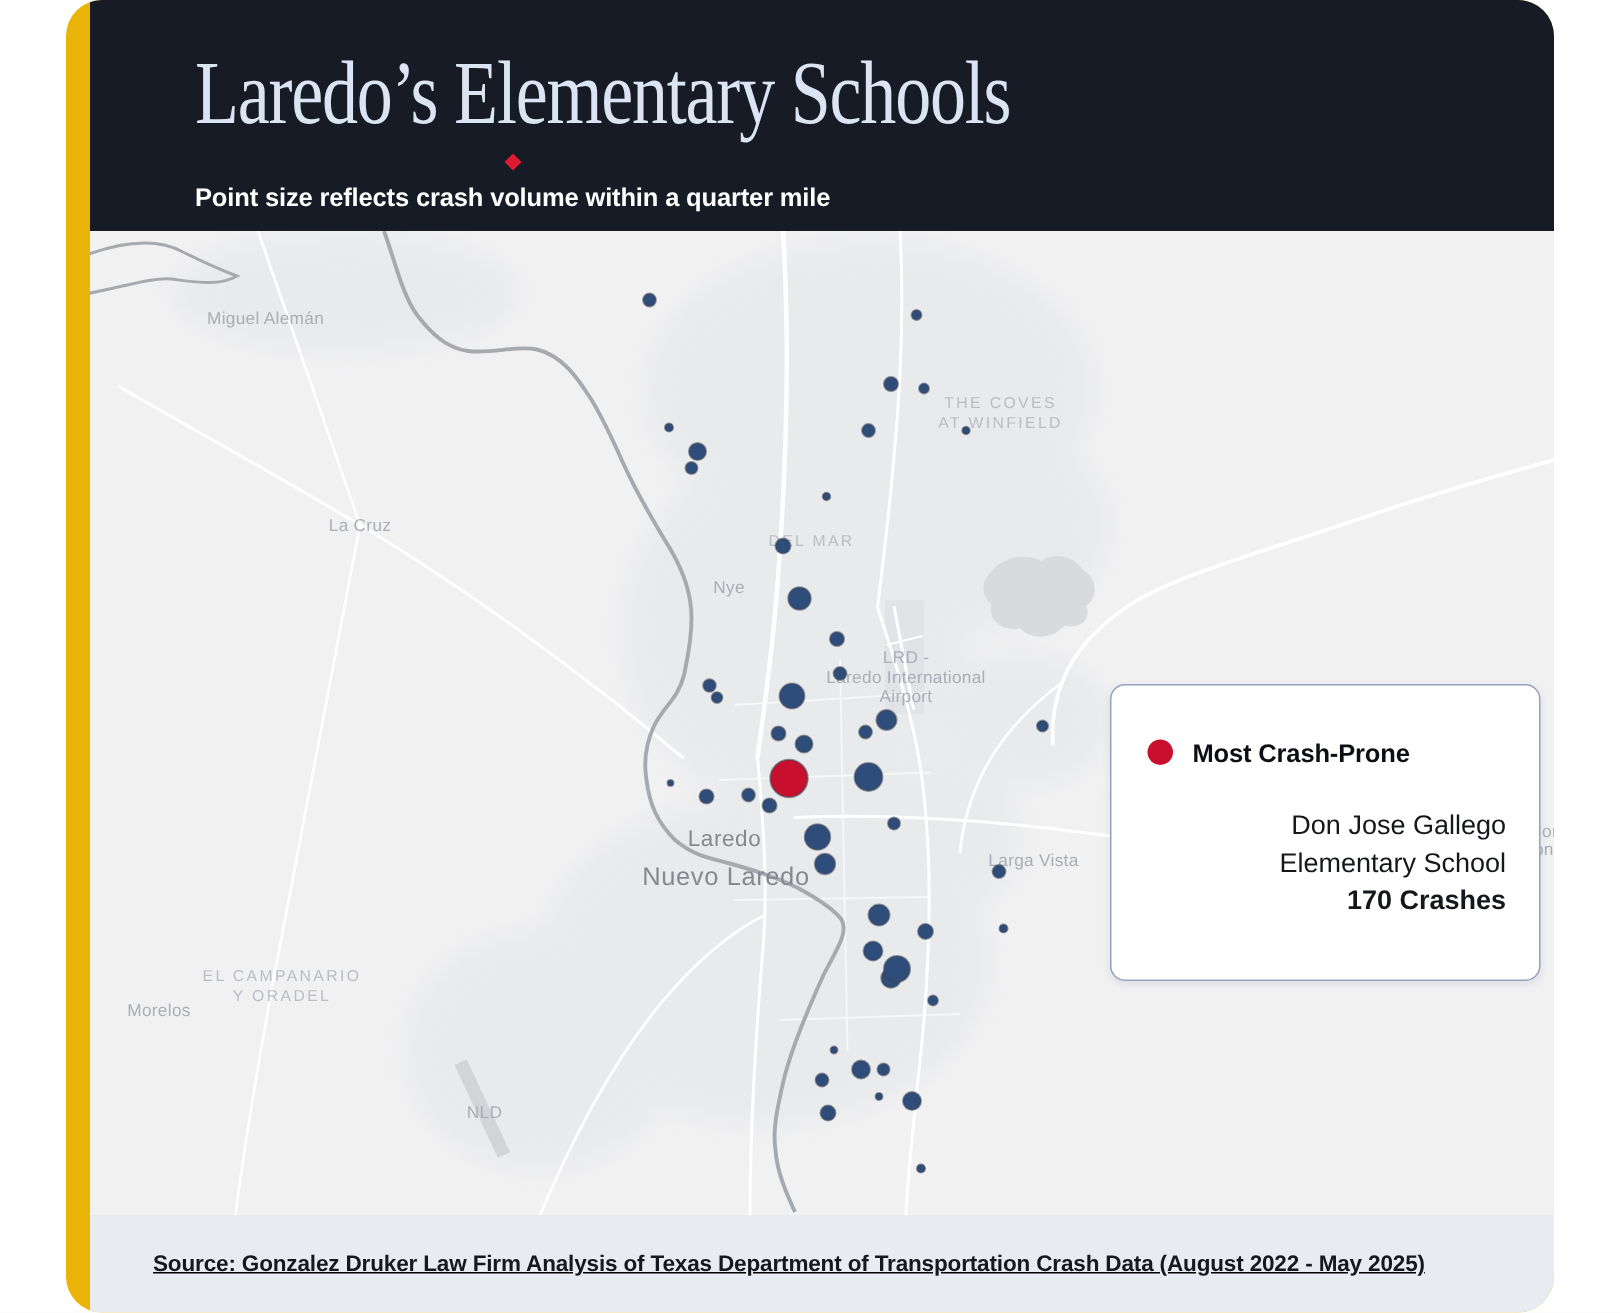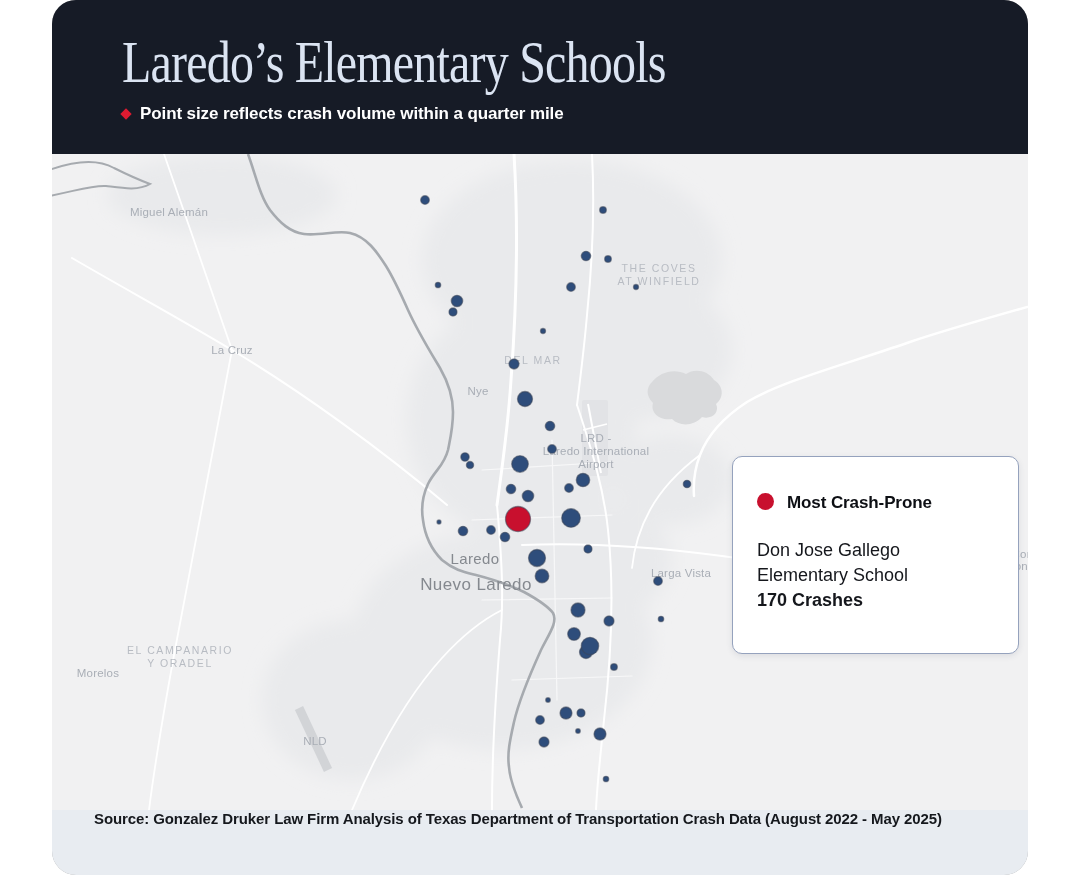--- a/index.html
+++ b/index.html
@@ -1,54 +1,55 @@
 <!DOCTYPE html>
 <html><head>
 <meta charset="utf-8">
 <style>
   html,body{margin:0;padding:0;background:#ffffff;}
   .page{
     position:relative;width:976px;height:875px;margin:0 auto;
-    border-radius:24px;overflow:hidden;background:#a3a3a3;
+    border-radius:24px;overflow:hidden;background:#eab308;
     font-family:"Liberation Sans",sans-serif;
+    padding-left:16px;
   }
   
   .hdr{position:relative;height:154px;background:#161b26;}
   .hdr h1{
     position:absolute;left:70px;top:32px;margin:0;
     font-family:"Liberation Serif","DejaVu Serif",serif;font-weight:400;
     font-size:60px;line-height:60px;letter-spacing:-1px;color:#dbe4f2;
     white-space:nowrap;transform:scaleX(0.80);transform-origin:0 50%;
   }
-  .subtitle-row{position:absolute;left:70px;top:104px;display:flex;align-items:center;gap:10px;}
+  .subtitle-row{position:absolute;left:70px;top:104px;display:flex;align-items:center;gap:10px;flex-direction:column;}
   .diamond{width:8px;height:8px;background:#de1b31;transform:rotate(45deg);flex:none;}
   .subtitle{color:#ffffff;font-weight:700;font-size:17px;letter-spacing:-0.1px;}
   
   .map-wrap{position:relative;width:1080px;height:656px;background:#f1f1f2;}
   .map-wrap svg{position:absolute;left:0;top:0;}
   .lbl{font-family:"Liberation Sans",sans-serif;}
   .lbl-area{fill:#b8bcc3;font-size:10.5px;letter-spacing:1.6px;}
   .lbl-place{fill:#a9aeb6;font-size:11.5px;letter-spacing:0.2px;}
   .lbl-city{fill:#85898f;font-size:15px;letter-spacing:0.4px;}
   
   .callout{
     position:absolute;left:680px;top:302px;width:287px;height:198px;
     background:#ffffff;border:1.5px solid #95a2bd;border-radius:10px;
     box-sizing:border-box;padding:33px 22px 0 24px;
     box-shadow:0 2px 6px rgba(40,50,80,0.10);
   }
   .callout-head{display:flex;}
   .legend-dot{width:17px;height:17px;border-radius:50%;background:#c8102e;margin:3px 13px 0 0;flex:none;}
   .callout-title{font-weight:700;font-size:17px;line-height:25px;color:#0d0f14;letter-spacing:-0.1px;}
-  .callout-body{margin-top:23px;font-size:18px;line-height:25px;color:#15171c;}
+  .callout-body{margin-top:23px;font-size:18px;line-height:25px;color:#15171c;text-align:right;}
   .crash-count{font-weight:700;}
   
   .ftr{
     position:relative;height:65px;background:#e8ecf1;
-    display:flex;padding-left:42px;box-sizing:border-box;
+    display:flex;align-items:center;padding-left:42px;box-sizing:border-box;text-decoration:underline;
   }
   .source{font-size:15px;font-weight:700;color:#15181d;letter-spacing:-0.1px;}
 </style>
 </head>
 <body>
 
 <div class="page">
 
   <header class="hdr">
     <h1>Laredo’s Elementary Schools</h1>

